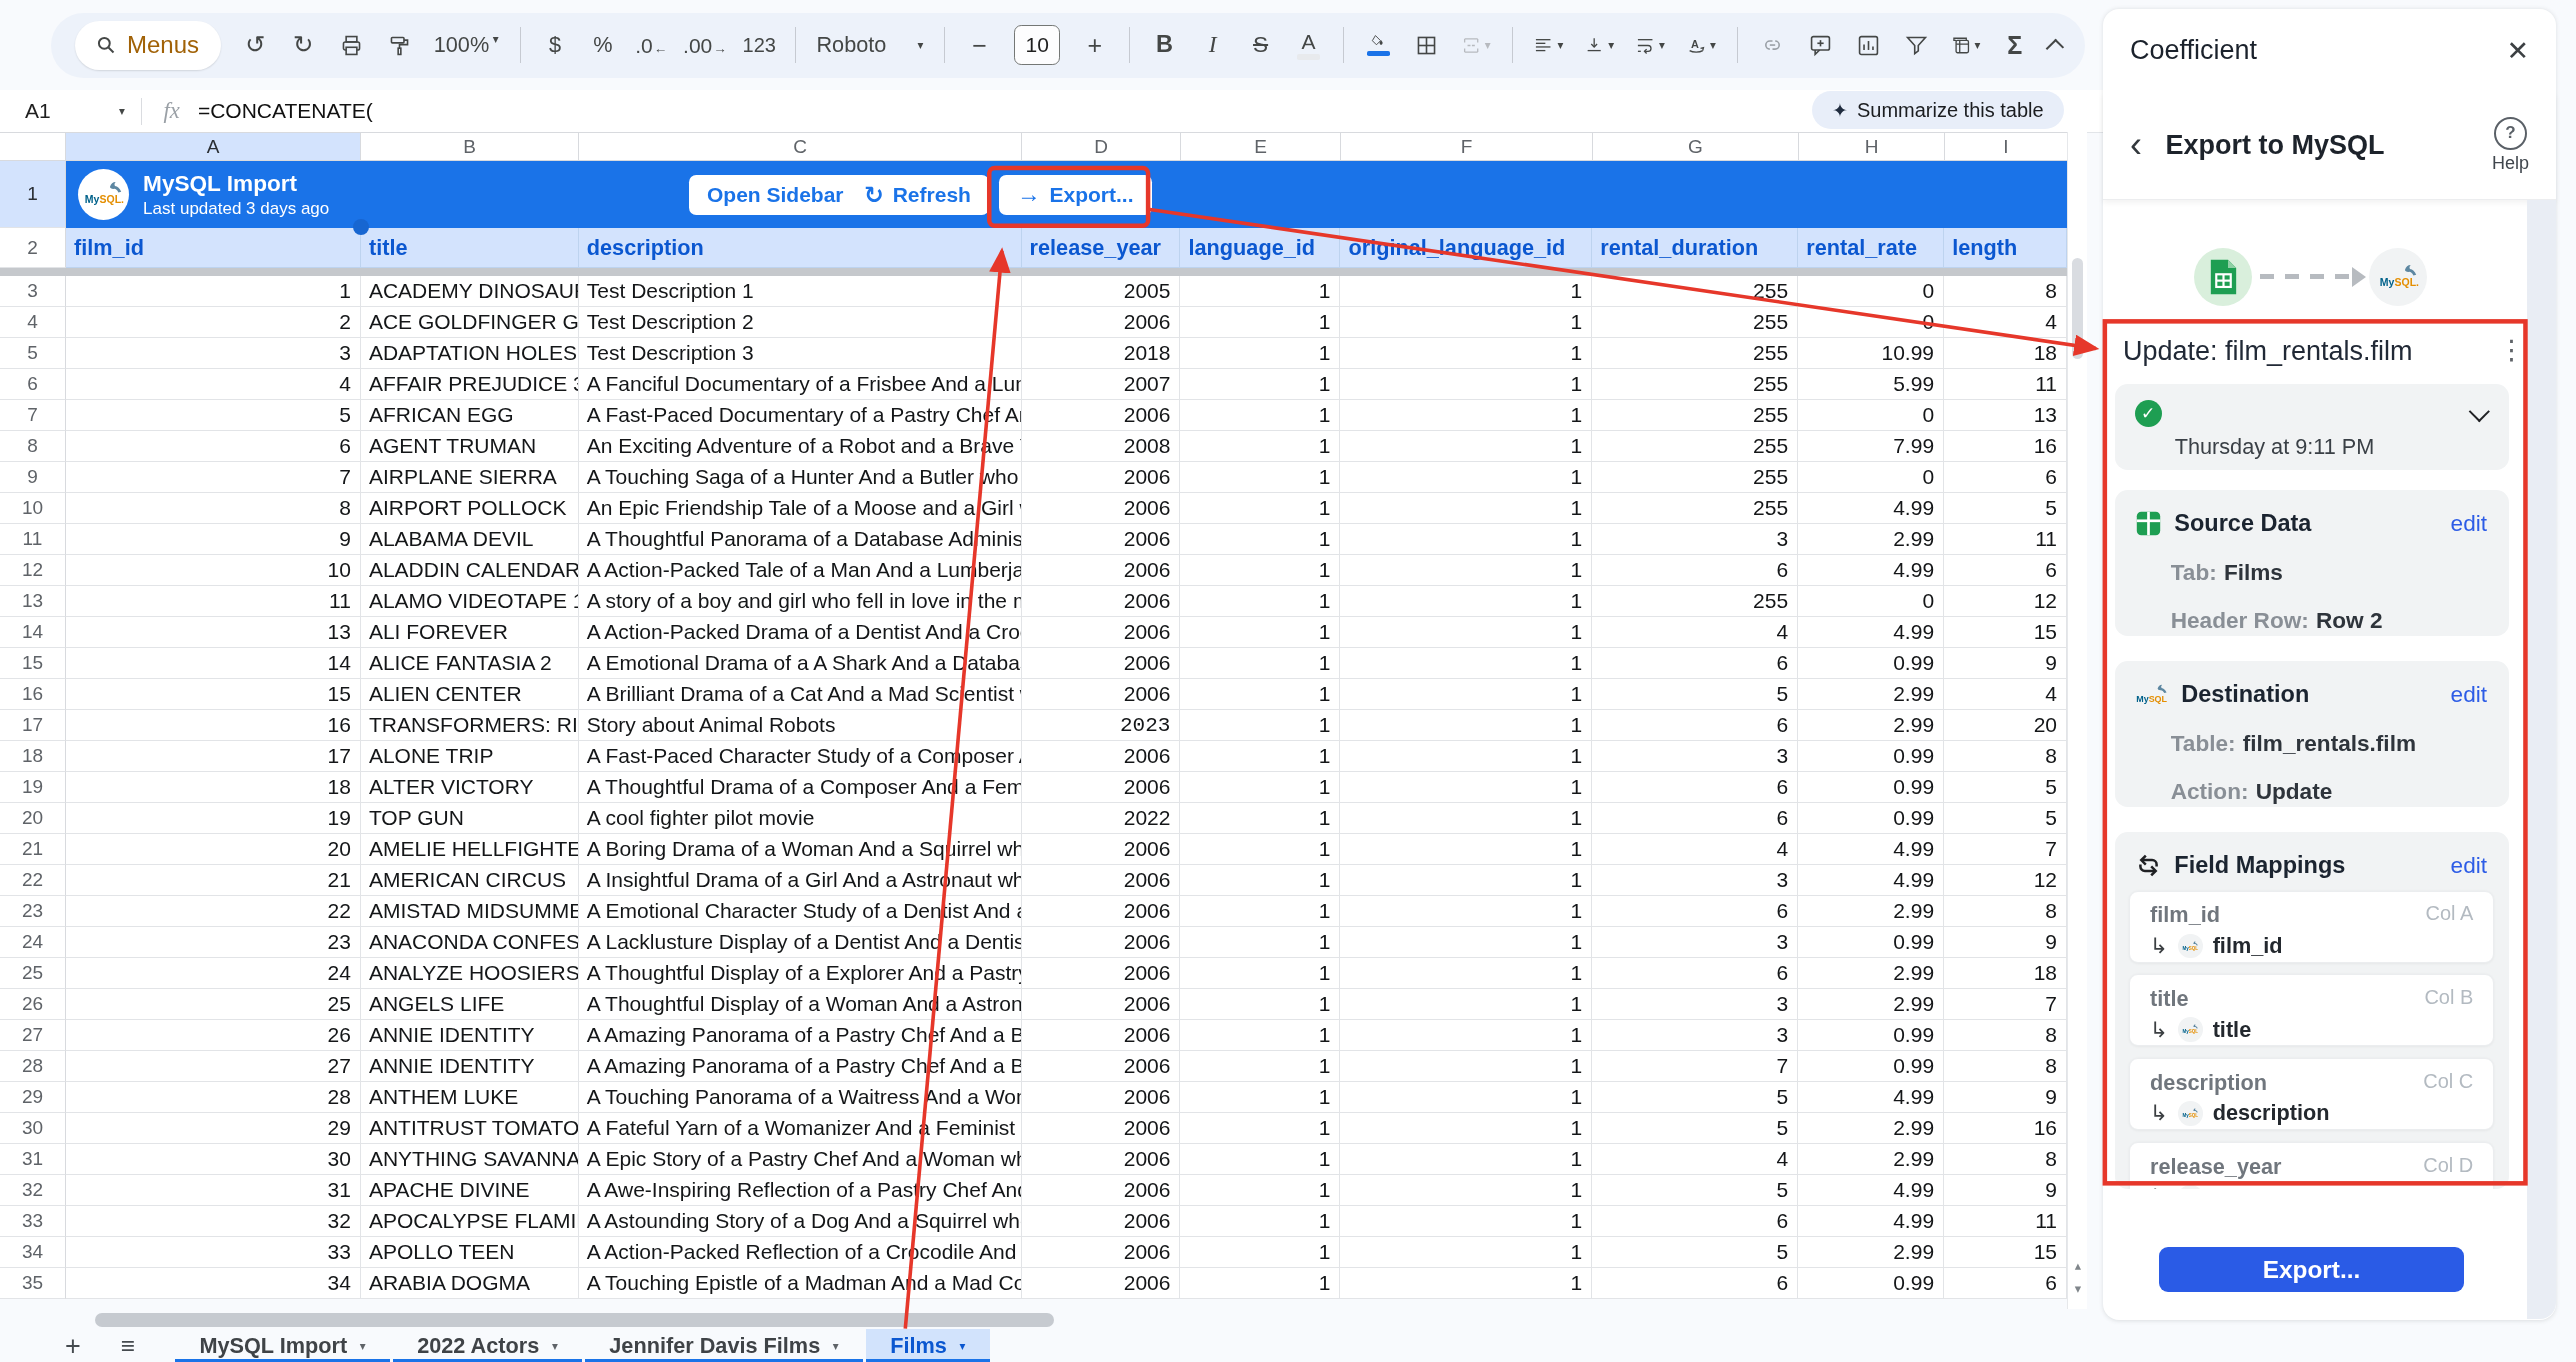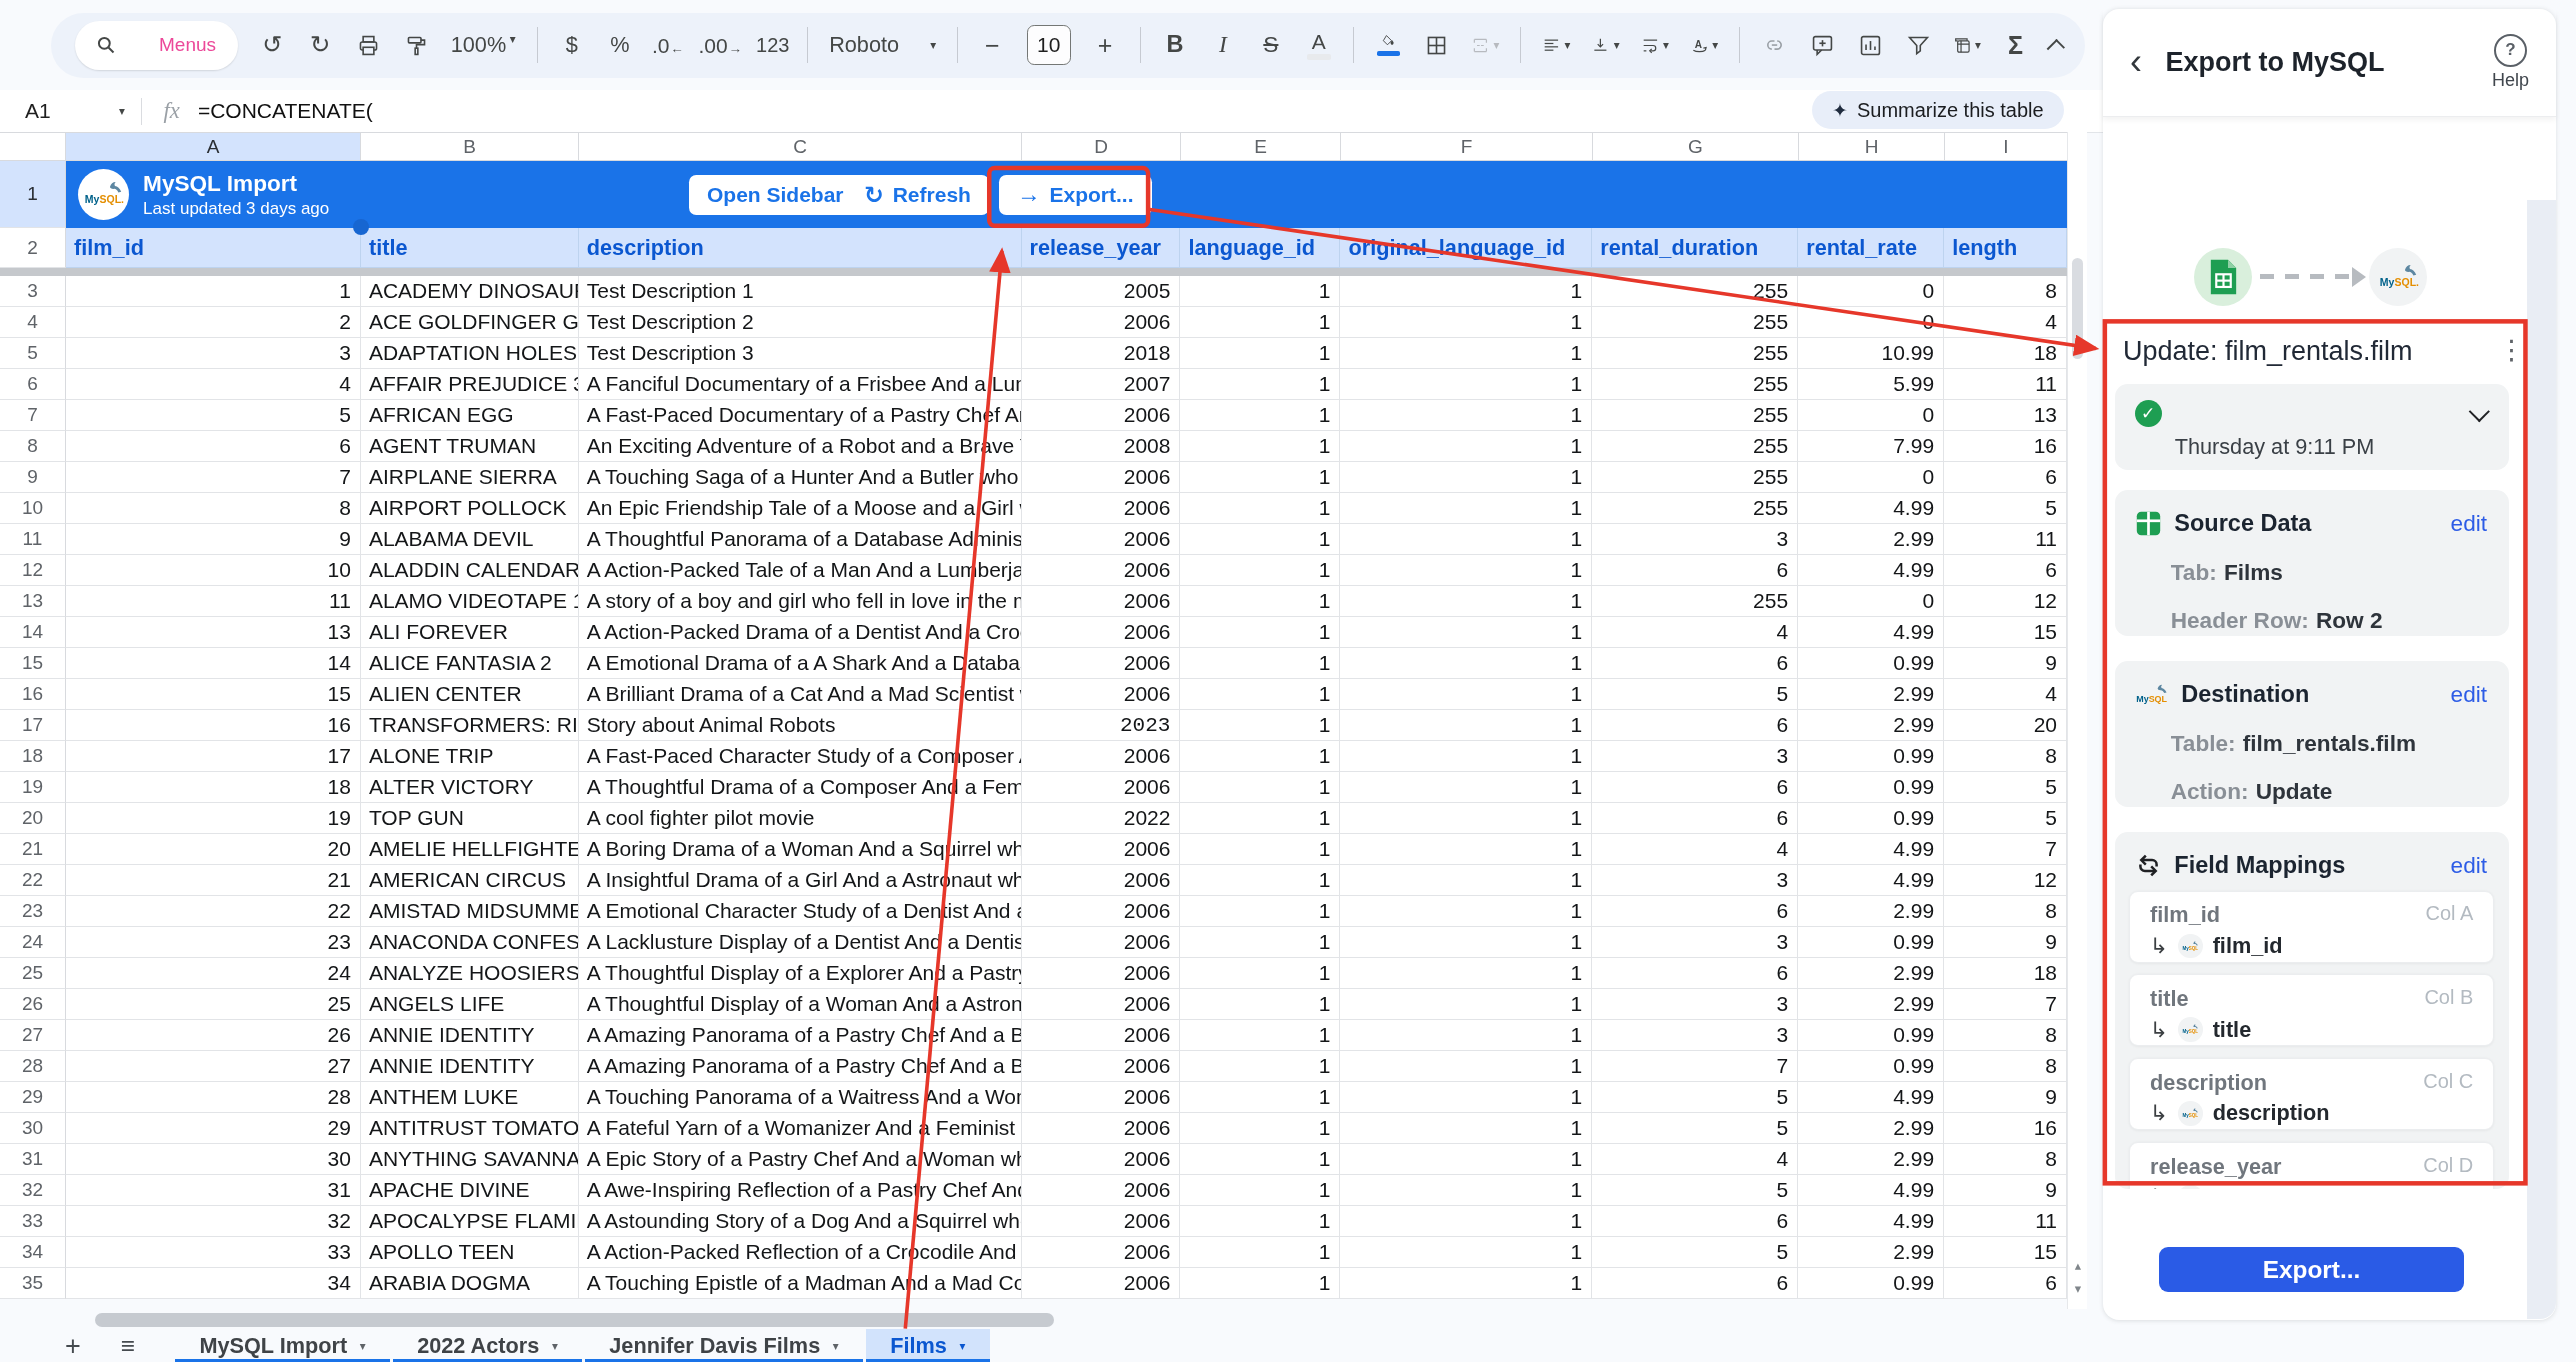--- a/index.html
+++ b/index.html
@@ -1,20 +1,20 @@
 <!DOCTYPE html>
 <html style="font-size:14.4px"><head>
 <meta charset="utf-8">
 <style>
   html,body{margin:0;padding:0;background:#e9edf2;}
   #app{position:relative;width:2576px;height:1363px;background:#f8fafd;font-family:"Liberation Sans","DejaVu Sans",sans-serif;overflow:hidden;}
   
   .toolbar{position:absolute;left:51px;top:12.6px;width:2034px;height:65px;background:#edf2fa;border-radius:32.5px;display:flex;align-items:center;padding:0 23.5px;box-sizing:border-box;gap:21px;color:#444746;}
   .menus-pill{background:#fff;border-radius:25px;height:49px;display:flex;align-items:center;gap:10.8px;padding:0 21.7px;box-shadow:0 0.9px 1.8px rgba(0,0,0,.12);}
-  .menus-pill span{font-size:19px;color:#ec4899;margin-left:32px;}
+  .menus-pill span{font-size:24px;color:#a16207;}
   .ti{font-size:24.4px;line-height:1;display:flex;align-items:center;justify-content:center;min-width:27px;}
   .ti svg{width:25px;height:25px;stroke:#444746;fill:none;stroke-width:1.8px;}
   .tdiv{width:0.9px;height:36px;background:#c6cad1;}
   .car{font-size:11.7px;color:#444746;margin-left:3.6px;}
   .zoomv,.fontname{font-size:21.7px;color:#444746;}
   .fs-box{width:51px;height:38px;border:1.8px solid #747775;border-radius:7.2px;background:#fdfdfe;display:flex;align-items:center;justify-content:center;font-size:21px;color:#1f1f1f;}
   .bold{font-weight:700;font-size:23.5px;}
   .ital{font-style:italic;font-family:"Liberation Serif",serif;font-size:23.5px;}
   .strike{text-decoration:line-through;font-size:22.6px;}
   .stack{display:flex;flex-direction:column;align-items:center;gap:2.7px;}
@@ -767,20 +767,24 @@
           <div class="tcar">▾</div>
         </div>
         <div class="tab active">
           <div class="" style="display: inline;">Films</div>
           <div class="tcar">▾</div>
         </div>
       </div>
   </div>
 
   <aside class="sidebar">
+    <div class="sb-header">
+      <span class="title">Coefficient</span>
+      <span class="sb-close">✕</span>
+    </div>
     <div class="sb-sub">
       <span class="sb-back">‹</span>
       <span class="sb-title">Export to MySQL</span>
       <div class="sb-help">
         <div class="help-circle">?</div>
         <span>Help</span>
       </div>
     </div>
 
     <div class="icon-circle green-c">

